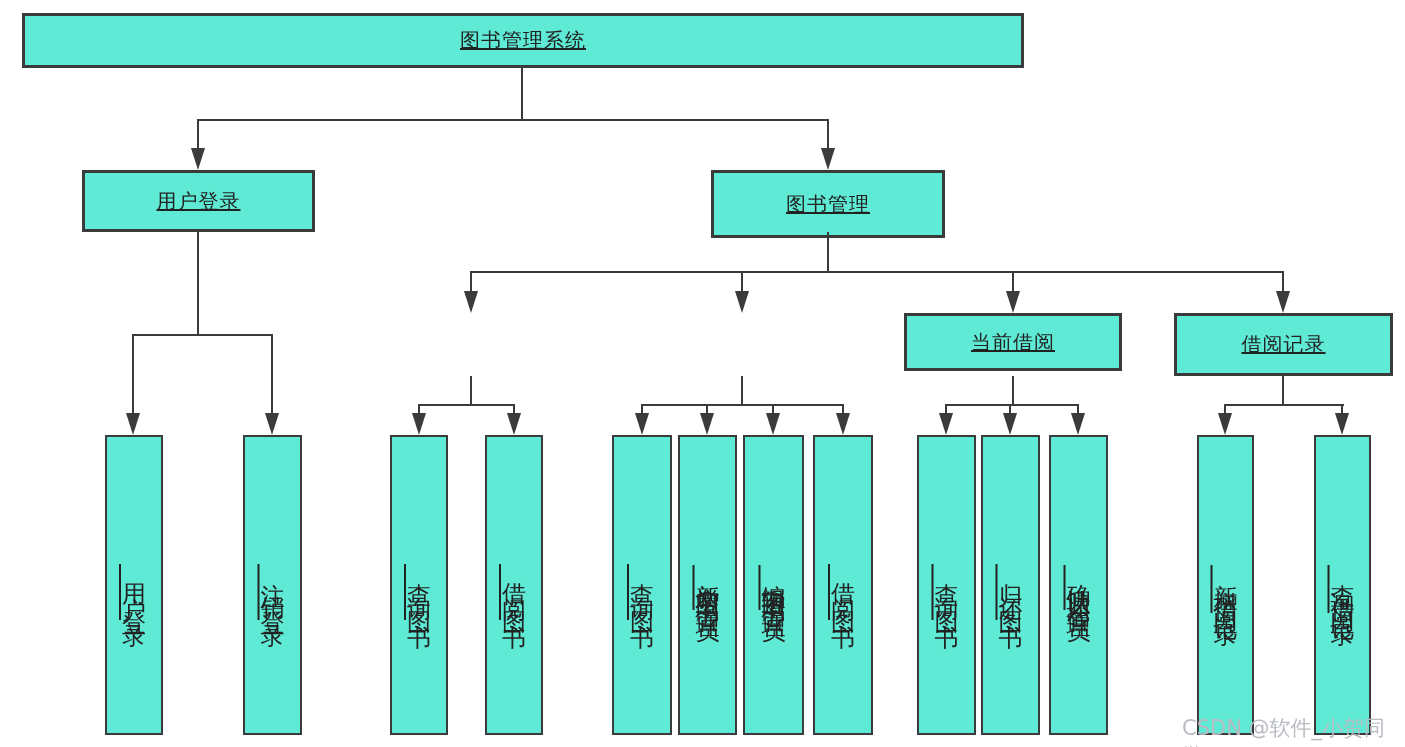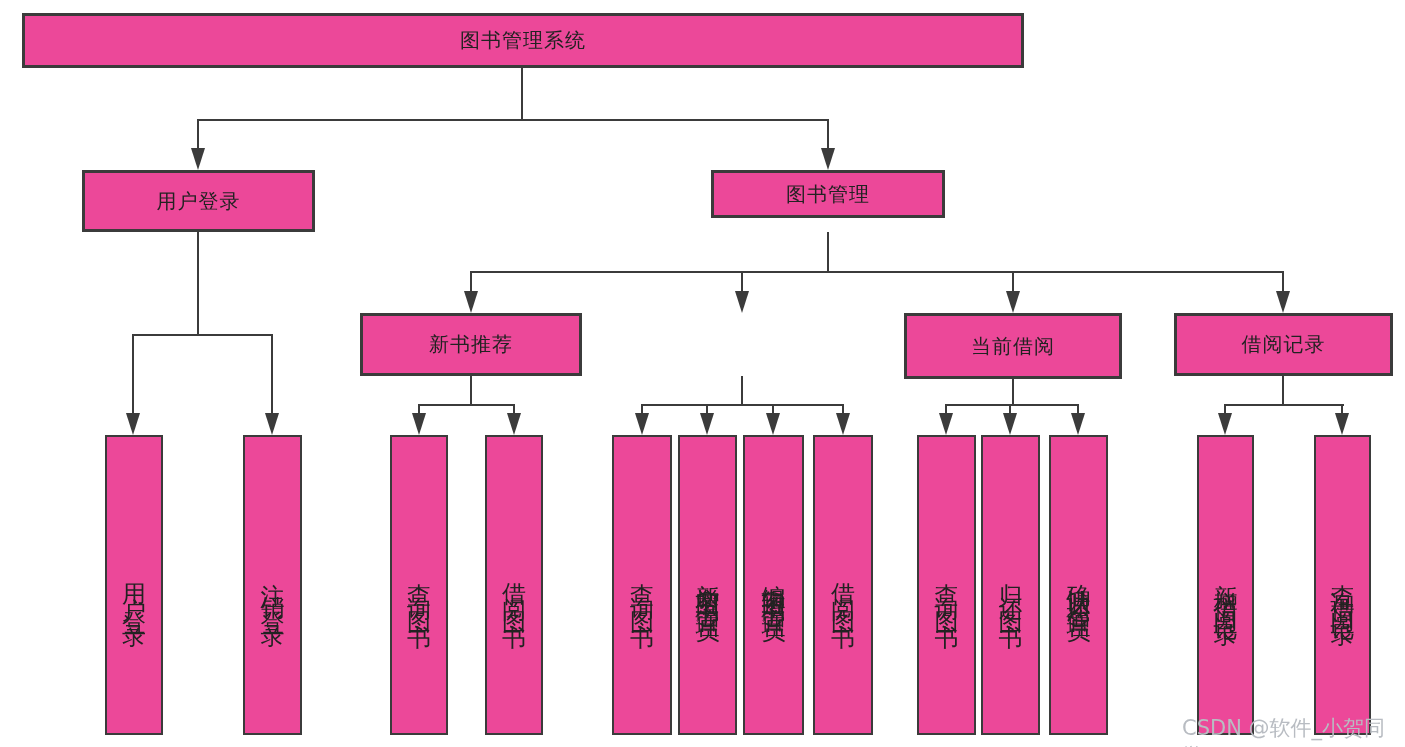--- a/index.html
+++ b/index.html
@@ -6,29 +6,30 @@
   #canvas{
     position:relative;
     width:1405px;height:747px;
     background:#ffffff;
     font-family:"DejaVu Sans", sans-serif;
     overflow:hidden;
   }
   .box{
     position:absolute;
     box-sizing:border-box;
-    background:#ec4899;
+    background:#5eead4;
     border:3px solid #3b3b3b;
     display:flex;
     align-items:center;
     justify-content:center;
     font-size:20px;
     color:#222222;
     letter-spacing:1px;
     white-space:nowrap;
+    text-decoration:underline;
   }
   .vbox{
     border-width:2px;
     writing-mode:vertical-rl;
     text-orientation:upright;
     font-size:24px;
     white-space:normal;
   }
   .ls-lg{letter-spacing:14px;padding-top:14px;}
   .ls-md{letter-spacing:8px;padding-top:8px;}
@@ -51,24 +52,23 @@
   }
 </style>
 </head>
 <body>
 
 <div id="canvas">
 
   <div class="box" style="left:22px;top:13px;width:1002px;height:55px;">图书管理系统</div>
 
   <div class="box" style="left:82px;top:170px;width:233px;height:62px;">用户登录</div>
-  <div class="box" style="left:711px;top:170px;width:234px;height:48px;">图书管理</div>
+  <div class="box" style="left:711px;top:170px;width:234px;height:68px;">图书管理</div>
 
-  <div class="box" style="left:360px;top:313px;width:222px;height:63px;">新书推荐</div>
-  <div class="box" style="left:904px;top:313px;width:218px;height:66px;">当前借阅</div>
+  <div class="box" style="left:904px;top:313px;width:218px;height:58px;">当前借阅</div>
   <div class="box" style="left:1174px;top:313px;width:219px;height:63px;">借阅记录</div>
 
   <div class="box vbox ls-lg" style="left:105px;top:435px;width:58px;height:300px;">用户登录</div>
   <div class="box vbox ls-lg" style="left:243px;top:435px;width:59px;height:300px;">注销登录</div>
 
   <div class="box vbox ls-lg" style="left:390px;top:435px;width:58px;height:300px;">查询图书</div>
   <div class="box vbox ls-lg" style="left:485px;top:435px;width:58px;height:300px;">借阅图书</div>
 
   <div class="box vbox ls-lg" style="left:612px;top:435px;width:60px;height:300px;">查询图书</div>
   <div class="box vbox ls-sm" style="left:678px;top:435px;width:59px;height:300px;">新增图书（管理员）</div>

